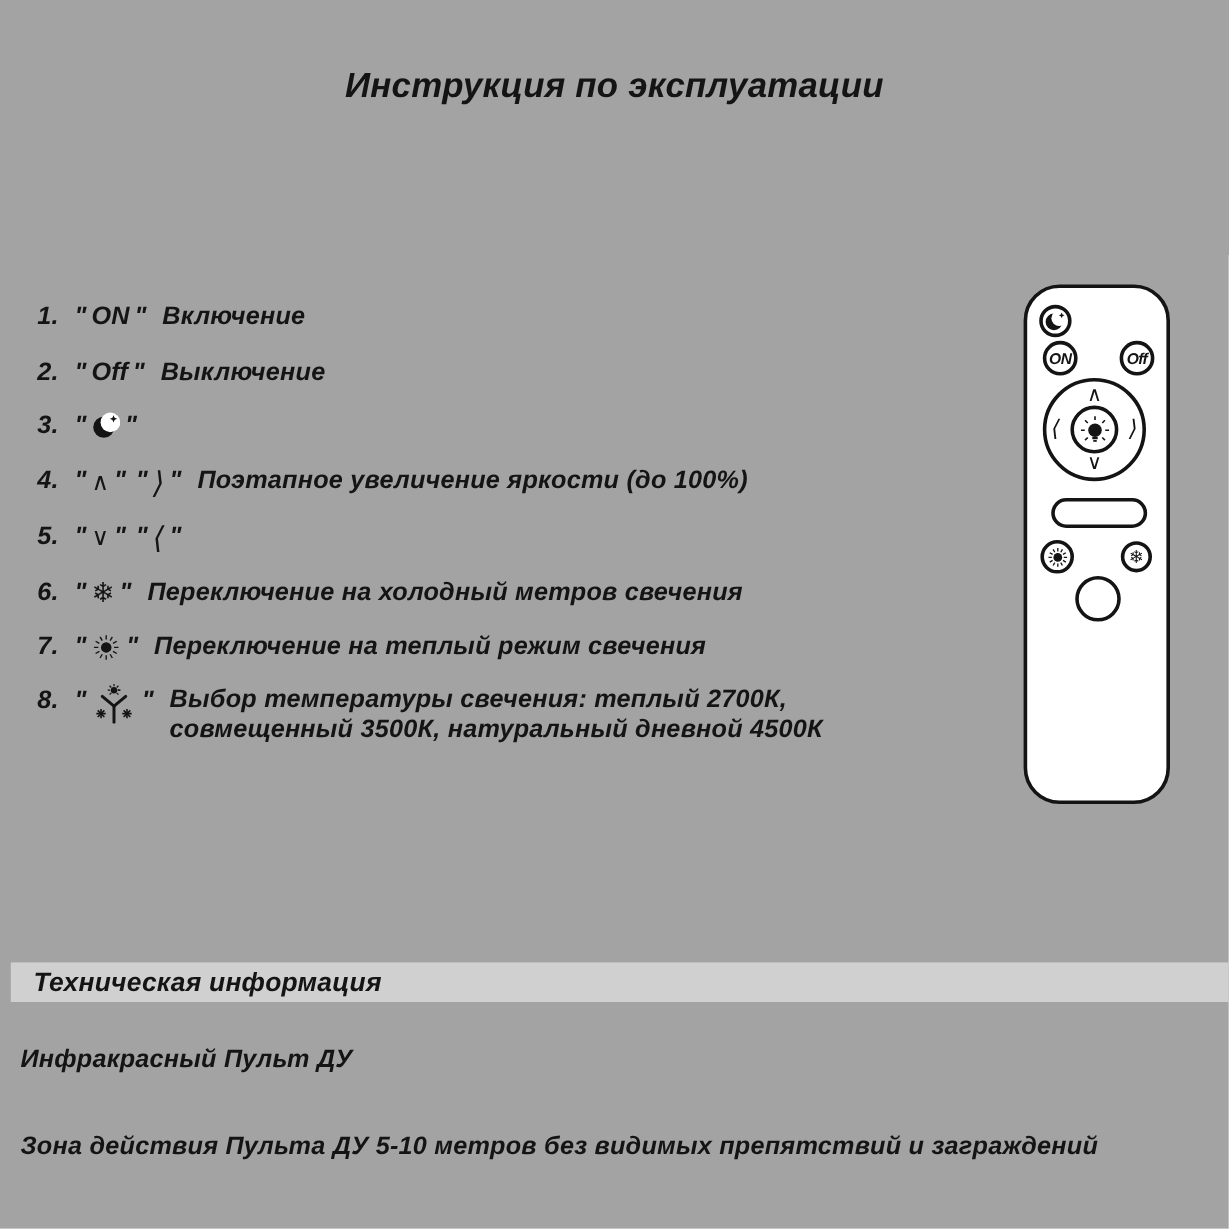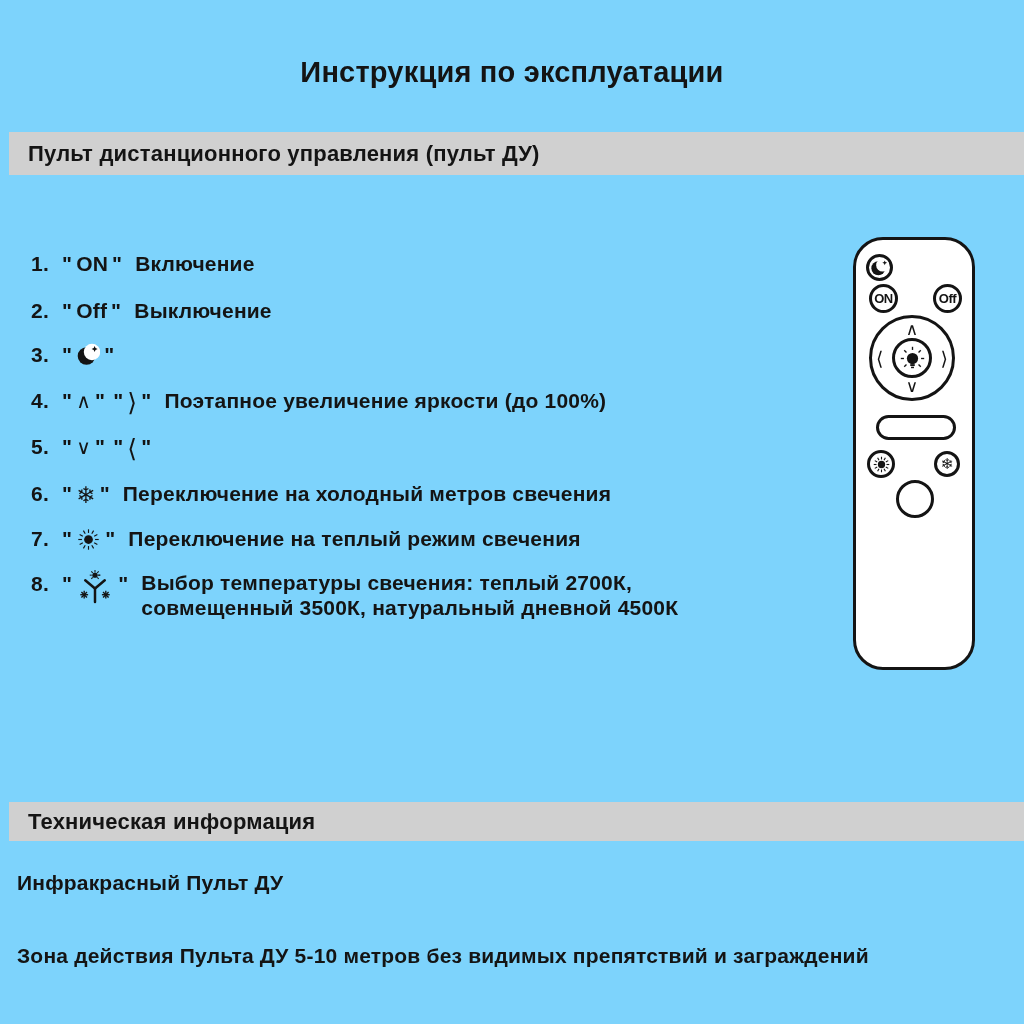--- a/index.html
+++ b/index.html
@@ -1,23 +1,23 @@
 <!DOCTYPE html>
 <html><head>
 <meta charset="utf-8">
 <style>
   html,body{margin:0;padding:0;background:#fff;}
-  .page{position:relative;width:1024px;height:1024px;background:#7dd3fc;
-        font-family:"Liberation Sans","DejaVu Sans",sans-serif;color:#141414;overflow:hidden;}
+  .page{position:relative;width:1024px;height:1024px;background:#a3a3a3;
+        font-family:"Liberation Sans","DejaVu Sans",sans-serif;color:#141414;overflow:hidden;font-style:italic;}
   .title{position:absolute;top:56px;left:0;width:100%;text-align:center;
          font-size:29px;font-weight:bold;letter-spacing:.2px;}
   .bar{position:absolute;left:9px;right:0;background:#d0d0d0;display:flex;align-items:center;
        padding-left:19px;box-sizing:border-box;}
   .bar1{top:132px;height:43px;}
-  .bar2{top:802px;height:39px;}
+  .bar2{top:802px;height:33px;}
   .bar .bar-label{font-size:22px;font-weight:bold;letter-spacing:.2px;}
   .li{position:absolute;left:31px;display:flex;align-items:center;
       font-size:21px;font-weight:bold;white-space:nowrap;letter-spacing:.2px;height:28px;}
   .li .num{width:27px;}
   .q{margin:0 4px;font-weight:bold;}
   .g{font-family:"DejaVu Sans",sans-serif;font-weight:normal;}
   .chev{font-size:20px;}
   .ang{font-size:25px;position:relative;top:1px;}
   .snow{font-size:23px;position:relative;top:1px;}
   .txt{margin-left:9px;}
@@ -49,23 +49,20 @@
   .rc-bottom{left:40px;top:240px;width:38px;height:38px;}
   .tech-line{position:absolute;left:17px;font-size:21px;font-weight:bold;letter-spacing:.2px;white-space:nowrap;}
 </style>
 </head>
 <body>
 
 <div class="page">
 
   <div class="title">Инструкция по эксплуатации</div>
 
-  <div class="bar bar1">
-    <span class="bar-label">Пульт дистанционного управления (пульт ДУ)</span>
-  </div>
 
   <div class="li" style="top:250px">
     <span class="num">1.</span>
     <span class="q">"</span>
     <span>ON</span>
     <span class="q">"</span>
     <span class="txt">Включение</span>
   </div>
 
   <div class="li" style="top:297px">

